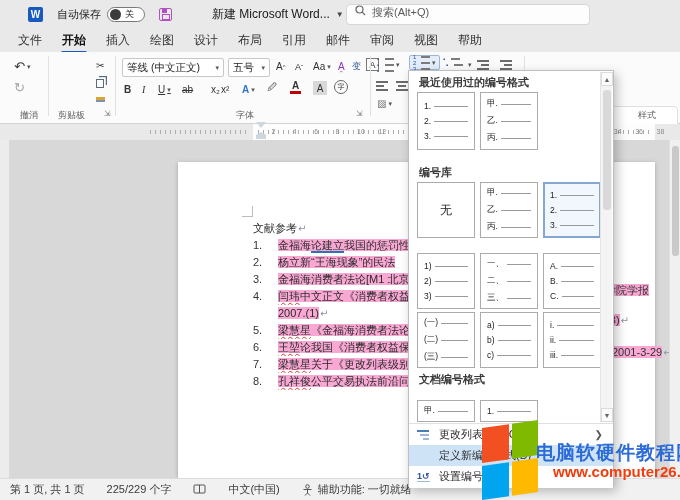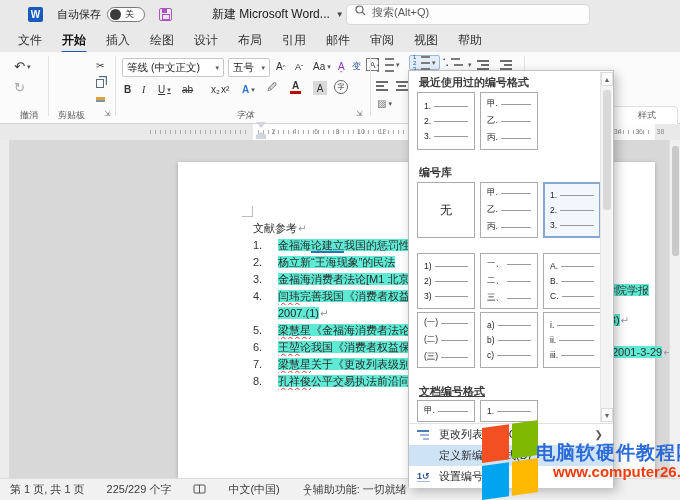--- a/index.html
+++ b/index.html
@@ -64,21 +64,21 @@
 
   
   .docarea { position:absolute; left:0; top:140px; width:680px; height:338px; background:#d8d8d8; }
   .vruler { position:absolute; left:0; top:0; width:10px; height:338px; background:#ececec; border-right:1px solid #dadada; }
   .page { position:absolute; left:178px; top:22px; width:477px; height:316px; background:#fff; box-shadow:0 1px 4px rgba(0,0,0,.25); }
   .corner { position:absolute; left:64px; top:44px; width:11px; height:11px; border-right:1px solid #bcbcbc; border-bottom:1px solid #bcbcbc; }
   .doctext { position:absolute; left:75px; top:58px; width:330px; font-size:11px; color:#2b2b2b; }
   .docline { height:17px; line-height:17px; white-space:nowrap; overflow:hidden; position:relative; }
   .docline .num { display:inline-block; width:25px; color:#333; }
   .docline .indent { display:inline-block; width:25px; }
-  .sel { background:#5eead4; }
+  .sel { background:#f9a8d4; }
   .u-blue { border-bottom:2px solid #2e74b5; }
   .u-red { text-decoration:underline wavy #e03c31 1px; text-underline-offset:2px; }
   .pilcrow { color:#8a94a6; font-size:10px; margin-left:1px; }
   .frag { position:absolute; font-size:11px; white-space:nowrap; }
   .vscroll { position:absolute; right:0; top:0; width:11px; height:338px; background:#f0f0f0; border-left:1px solid #e0e0e0; }
   .vscroll .thumb { position:absolute; left:2px; top:6px; width:7px; height:110px; background:#c9c9c9; border-radius:3px; }
 
   
   .panel { position:absolute; left:408px; top:70px; width:206px; height:417px; background:#fff; border:1px solid #bfbfbf; box-shadow:3px 4px 10px rgba(0,0,0,.25); z-index:50; }
   .scrollzone { position:absolute; left:0; top:0; right:13px; height:352px; overflow:hidden; }
@@ -232,21 +232,21 @@
     <div class="mini" style="left:290px;top:28px;flex-direction:column;font-weight:bold;">
         <span style="font-size:10px;">A</span>
         <i style="width:11px;height:3px;background:#c00000;"></i>
       </div>
     <div class="mini" style="left:313px;top:29px;background:#d9d9d9;width:14px;height:14px;justify-content:center;">
         <span>A</span>
       </div>
     <div class="mini" style="left:334px;top:28px;border:1px solid #666;border-radius:50%;width:14px;height:14px;justify-content:center;font-size:7px;">
         <span>字</span>
       </div>
-    <div class="grp-label" style="left:236px;top:57px;font-style:italic;">字体</div>
+    <div class="grp-label" style="left:236px;top:57px;">字体</div>
     <div class="launcher" style="left:356px;top:57px;">⇲</div>
     <div class="vdiv" style="left:370px;"></div>
 
     <div class="mini" style="left:377px;top:5px;">
       <span class="listico">
           <span class="r">
             <span class="m">•</span>
             <i class="l"></i>
           </span>
           <span class="r">
@@ -354,21 +354,21 @@
 
   <div class="docarea">
     <div class="vruler"></div>
     <div class="page">
       <div class="corner"></div>
       <div class="doctext" id="doc-lines">
           <div class="docline"><span>文献参考</span><span class="pilcrow">↵</span></div>
           <div class="docline"><span class="num">1.</span><span class="sel"><span>金福海</span><span class="u-blue">论建立</span><span>我国的惩罚性</span></span></div>
           <div class="docline"><span class="num">2.</span><span class="sel"><span>杨立新“王海现象”的民法</span></span></div>
           <div class="docline"><span class="num">3.</span><span class="sel"><span>金福海消费者法论[M1 北京</span></span></div>
-          <div class="docline"><span class="num">4.</span><span class="sel"><span class="u-red">闫玮</span><span>完善我国《消费者权益</span></span></div>
+          <div class="docline"><span class="num">4.</span><span class="sel"><span class="u-red">闫玮</span><span>中文正文《消费者权益</span></span></div>
           <div class="docline"><span class="indent"></span><span class="sel"><span>2007.(1)</span></span><span class="pilcrow">↵</span></div>
           <div class="docline"><span class="num">5.</span><span class="sel"><span class="u-red">梁慧星</span><span>《金福海消费者法论</span></span></div>
           <div class="docline"><span class="num">6.</span><span class="sel"><span class="u-red">王堃</span><span>论我国《消费者权益保</span></span></div>
           <div class="docline"><span class="num">7.</span><span class="sel"><span class="u-red">梁慧星</span><span>关于《更改列表级别</span></span></div>
           <div class="docline"><span class="num">8.</span><span class="sel"><span class="u-red">孔祥俊</span><span>公平交易执法前沿问</span></span></div>
         </div>
     </div>
     <div id="fragments">
         <div class="frag" style="left: 605px; top: 143px;"><span class="sel">学院学报</span></div>
         <div class="frag" style="left: 600px; top: 174px;"><span class="sel">1(3)</span><span class="pilcrow">↵</span></div>
@@ -525,21 +525,21 @@
             <div class="grow">
               <span class="gn">ii.</span>
               <span class="gl"></span>
             </div>
             <div class="grow">
               <span class="gn">iii.</span>
               <span class="gl"></span>
             </div>
           </div>
         </div>
-      <div class="sec-h" style="top:313px;text-decoration:underline;">文档编号格式</div>
+      <div class="sec-h" style="top:301px;">文档编号格式</div>
       <div class="gal-row" style="top:329px;" id="gal-docfmt">
           <div class="gbox" style="height: 22px;">
             <div class="grow">
               <span class="gn">甲.</span>
               <span class="gl"></span>
             </div>
           </div>
           <div class="gbox" style="height: 22px;">
             <div class="grow">
               <span class="gn">1.</span>
@@ -581,21 +581,21 @@
   <div class="statusbar">
     <span>第 1 页, 共 1 页</span>
     <span>225/229 个字</span>
     <span class="sb-ic">
         <svg width="13" height="11" viewBox="0 0 13 11">
           <rect x="1" y="1" width="11" height="8" rx="1" fill="none" stroke="#555"></rect>
           <line x1="6.5" y1="1" x2="6.5" y2="9" stroke="#555"></line>
         </svg>
       </span>
     <span>中文(中国)</span>
-    <span style="display:flex;align-items:center;">
+    <span style="display:flex;align-items:center;gap:5px;">
       <span class="sb-ic">
           <svg width="11" height="12" viewBox="0 0 11 12">
             <circle cx="5.5" cy="2.5" r="1.8" fill="none" stroke="#555"></circle>
             <path d="M1.5 5.5 L9.5 5.5 M5.5 5.5 L5.5 9 M5.5 9 L3 11.5 M5.5 9 L8 11.5" fill="none" stroke="#555"></path>
           </svg>
         </span>
       <span>辅助功能: 一切就绪</span>
     </span>
   </div>
 

